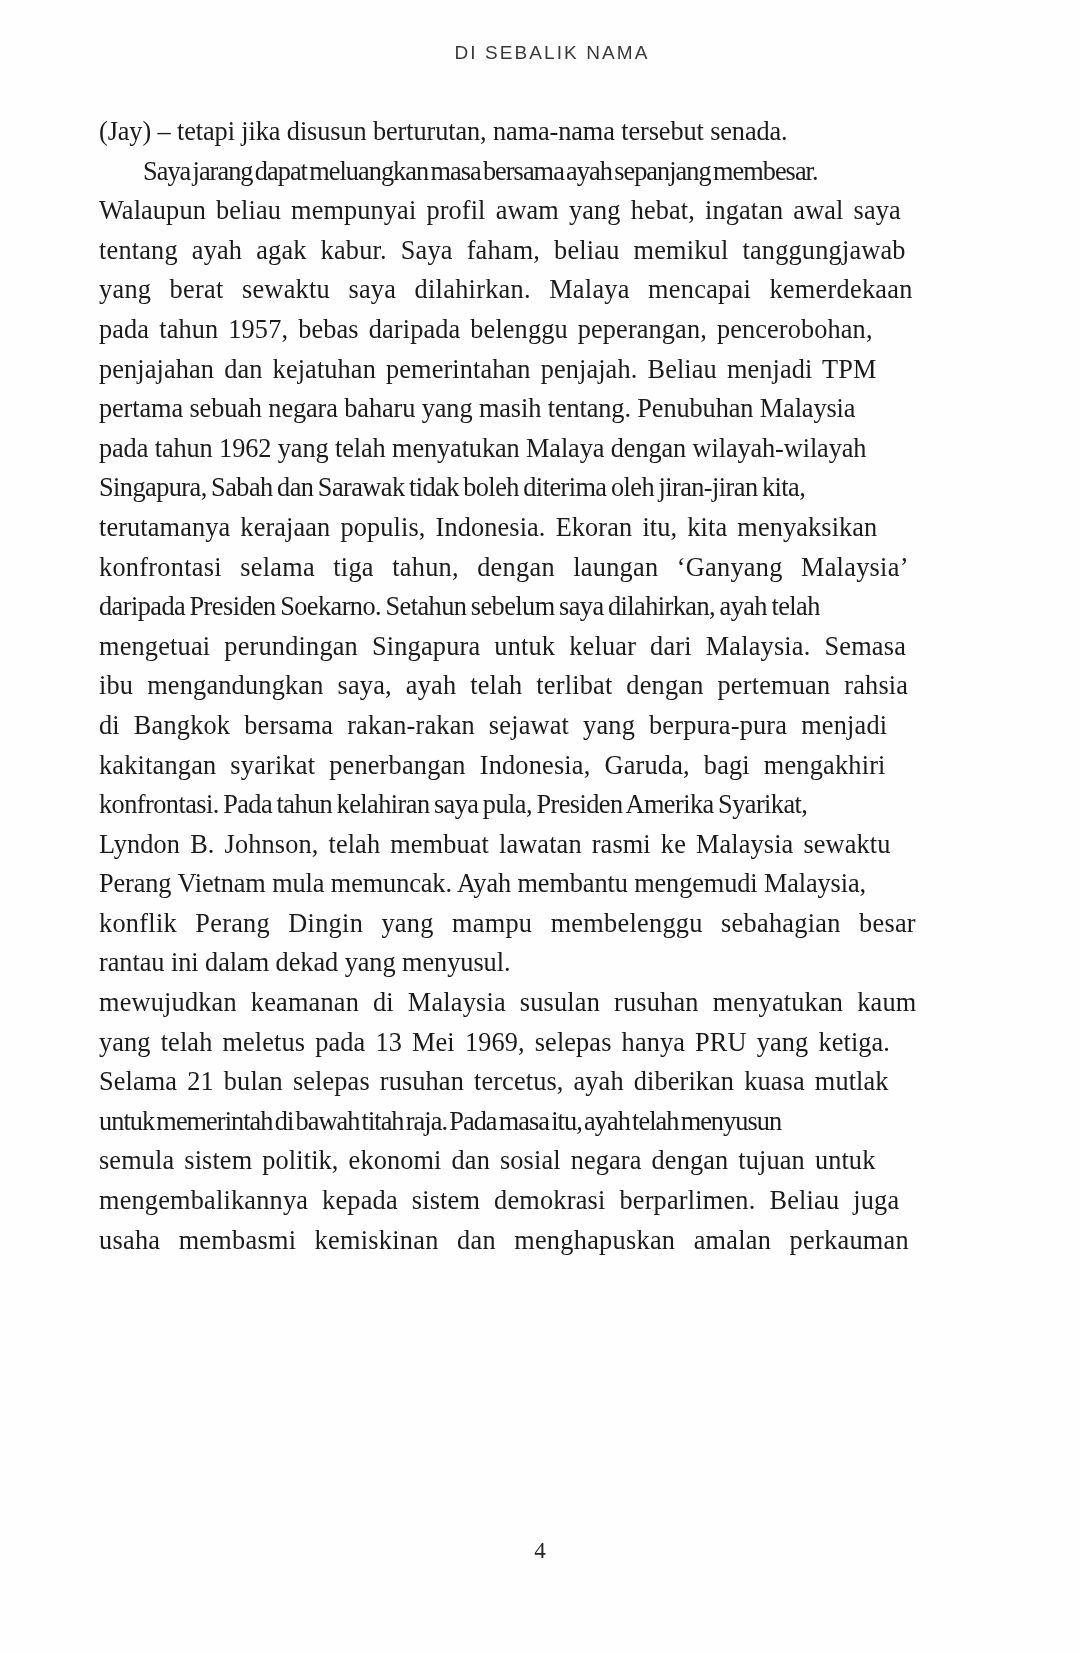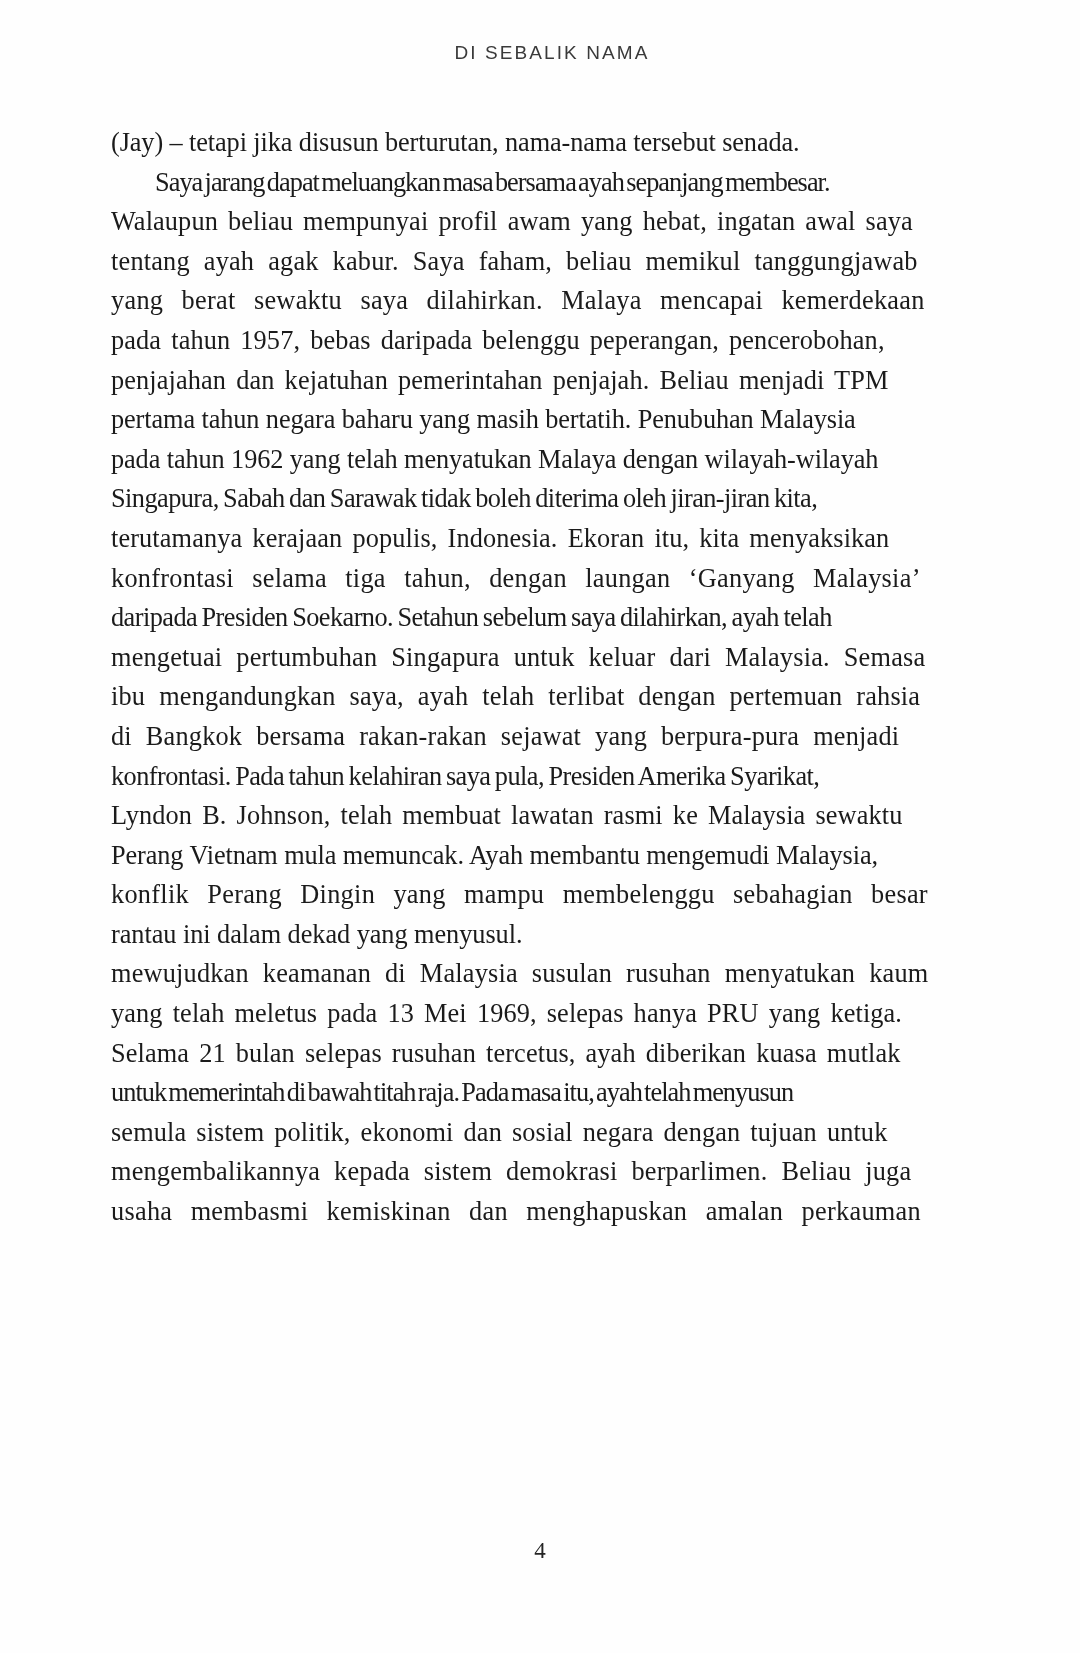--- a/index.html
+++ b/index.html
@@ -31,24 +31,23 @@
     font-weight: 400;
     letter-spacing: 2.1px;
     color: #3a3a3a;
     white-space: pre;
     padding-left: 12px;
   }
 
   
   .text-block {
     position: absolute;
-    top: 123px;
+    top: 112px;
     left: 99px;
     width: 836px;
-    margin-left: 12px;
   }
 
   .para {
     margin: 0;
     font-family: "Liberation Serif", "DejaVu Serif", serif;
     font-size: 26.3px;
     color: #1b1b1b;
     line-height: 39.6px;
   }
 
@@ -97,29 +96,30 @@
       <p class="para">
         <span class="line t-normal">(Jay) – tetapi jika disusun berturutan, nama-nama tersebut senada.</span>
       </p>
       <p class="para">
         <span class="line t-tight"><span class="indent-space"></span><span>Saya jarang dapat meluangkan masa bersama ayah sepanjang membesar.</span></span>
         <span class="line t-loose">Walaupun beliau mempunyai profil awam yang hebat, ingatan awal saya</span>
         <span class="line t-loose2">tentang ayah agak kabur. Saya faham, beliau memikul tanggungjawab</span>
         <span class="line t-loose3">yang berat sewaktu saya dilahirkan. Malaya mencapai kemerdekaan</span>
         <span class="line t-loose">pada tahun 1957, bebas daripada belenggu peperangan, pencerobohan,</span>
         <span class="line t-loose">penjajahan dan kejatuhan pemerintahan penjajah. Beliau menjadi TPM</span>
-        <span class="line t-normal">pertama tahun negara baharu yang masih bertatih. Penubuhan Malaysia</span>
+        <span class="line t-normal">pertama sebuah negara baharu yang masih tentang. Penubuhan Malaysia</span>
         <span class="line t-normal">pada tahun 1962 yang telah menyatukan Malaya dengan wilayah-wilayah</span>
         <span class="line t-tight2">Singapura, Sabah dan Sarawak tidak boleh diterima oleh jiran-jiran kita,</span>
         <span class="line t-loose">terutamanya kerajaan populis, Indonesia. Ekoran itu, kita menyaksikan</span>
         <span class="line t-loose3">konfrontasi selama tiga tahun, dengan laungan ‘Ganyang Malaysia’</span>
         <span class="line t-tight2">daripada Presiden Soekarno. Setahun sebelum saya dilahirkan, ayah telah</span>
-        <span class="line t-loose2">mengetuai pertumbuhan Singapura untuk keluar dari Malaysia. Semasa</span>
+        <span class="line t-loose2">mengetuai perundingan Singapura untuk keluar dari Malaysia. Semasa</span>
         <span class="line t-loose2">ibu mengandungkan saya, ayah telah terlibat dengan pertemuan rahsia</span>
         <span class="line t-loose2">di Bangkok bersama rakan-rakan sejawat yang berpura-pura menjadi</span>
+        <span class="line t-loose2">kakitangan syarikat penerbangan Indonesia, Garuda, bagi mengakhiri</span>
         <span class="line t-tight2">konfrontasi. Pada tahun kelahiran saya pula, Presiden Amerika Syarikat,</span>
         <span class="line t-loose">Lyndon B. Johnson, telah membuat lawatan rasmi ke Malaysia sewaktu</span>
         <span class="line t-normal">Perang Vietnam mula memuncak. Ayah membantu mengemudi Malaysia,</span>
         <span class="line t-loose3">konflik Perang Dingin yang mampu membelenggu sebahagian besar</span>
         <span class="line t-last">rantau ini dalam dekad yang menyusul.</span>
       </p>
       <p class="para">
         <span class="line t-loose2">mewujudkan keamanan di Malaysia susulan rusuhan menyatukan kaum</span>
         <span class="line t-loose">yang telah meletus pada 13 Mei 1969, selepas hanya PRU yang ketiga.</span>
         <span class="line t-loose">Selama 21 bulan selepas rusuhan tercetus, ayah diberikan kuasa mutlak</span>

